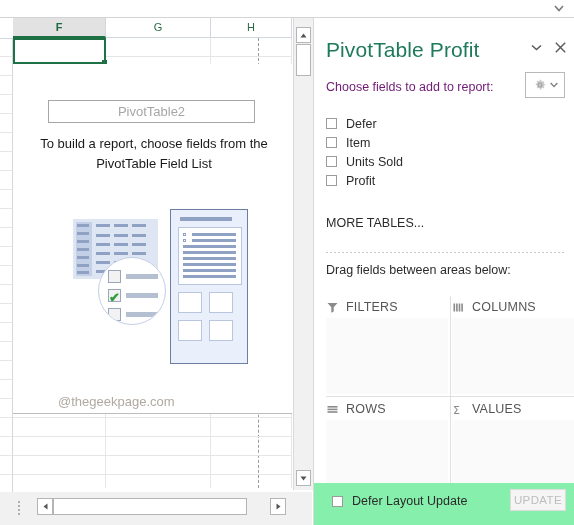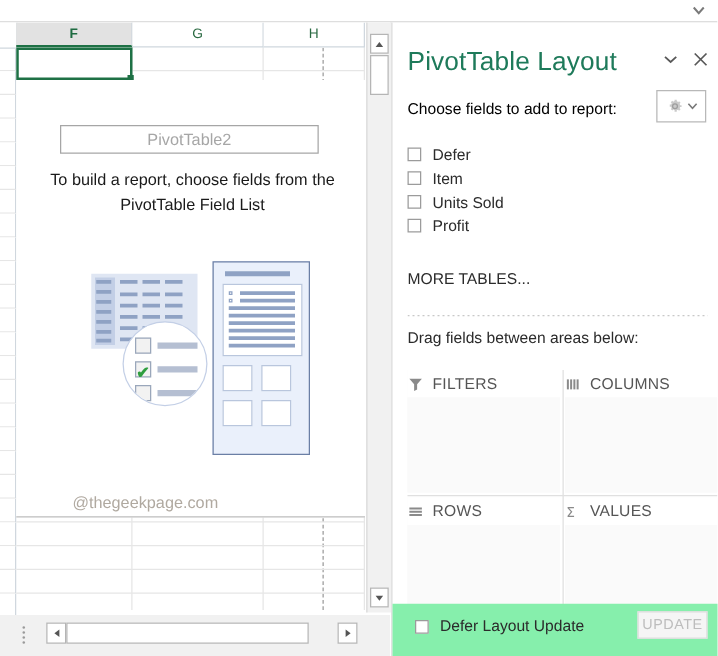--- a/index.html
+++ b/index.html
@@ -89,21 +89,21 @@
   .hscroll .hthumb{position:absolute;left:53px;top:6px;width:194px;height:17px;box-sizing:border-box;
     border:1px solid #b5b5b5;background:#ffffff;cursor:pointer;}
 
   
   .pane{position:absolute;left:313px;top:18px;width:261px;height:507px;background:#ffffff;border-left:1px solid #d9d9d9;}
   .pane-title{position:absolute;left:12px;top:20px;font-size:21px;color:#1e7a5a;letter-spacing:.1px;}
   .pane-ctl{position:absolute;top:22px;cursor:pointer;display:flex;align-items:center;justify-content:center;}
   .pane-ctl.menu{right:32px;width:14px;height:14px;}
   .pane-ctl.close{right:8px;width:14px;height:14px;}
 
-  .choose-label{position:absolute;left:12px;top:62px;font-size:12.5px;color:#000000;}
+  .choose-label{position:absolute;left:12px;top:62px;font-size:12.5px;color:#701a75;}
   .gearbox{position:absolute;right:10px;top:54px;width:40px;height:26px;box-sizing:border-box;
     border:1px solid #b8b8b8;background:#ffffff;display:flex;align-items:center;justify-content:center;gap:3px;cursor:pointer;}
 
   .fieldlist{position:absolute;left:12px;top:96px;width:240px;}
   .field{position:relative;height:19px;display:flex;align-items:center;cursor:pointer;}
   .field .box{width:11px;height:11px;border:1px solid #9b9b9b;background:#ffffff;box-sizing:border-box;margin-right:9px;}
   .field .lbl{font-size:12.5px;color:#2b2b2b;}
   .more-tables{position:absolute;left:12px;top:198px;font-size:12.5px;color:#2b2b2b;cursor:pointer;}
 
   .dotrule{position:absolute;left:12px;top:234px;width:240px;height:1px;
@@ -316,21 +316,21 @@
     <div class="hthumb"></div>
     <div class="harrow right">
       <svg width="5" height="7" viewBox="0 0 5 7">
         <path d="M0.5 0.5 L0.5 6.5 L4.5 3.5 Z" fill="#555"></path>
         </svg>
     </div>
   </div>
 
   <div class="pane">
 
-    <div class="pane-title">PivotTable Layout</div>
+    <div class="pane-title">PivotTable Profit</div>
 
     <div class="pane-ctl menu">
       <svg width="11" height="7" viewBox="0 0 11 7">
         <path d="M1 1.5 L5.5 5.5 L10 1.5" stroke="#595959" stroke-width="1.5" fill="none"></path>
         </svg>
     </div>
     <div class="pane-ctl close">
       <svg width="11" height="11" viewBox="0 0 11 11">
         <path d="M0.8 0.8 L10.2 10.2 M10.2 0.8 L0.8 10.2" stroke="#595959" stroke-width="1.4"></path>
         </svg>

